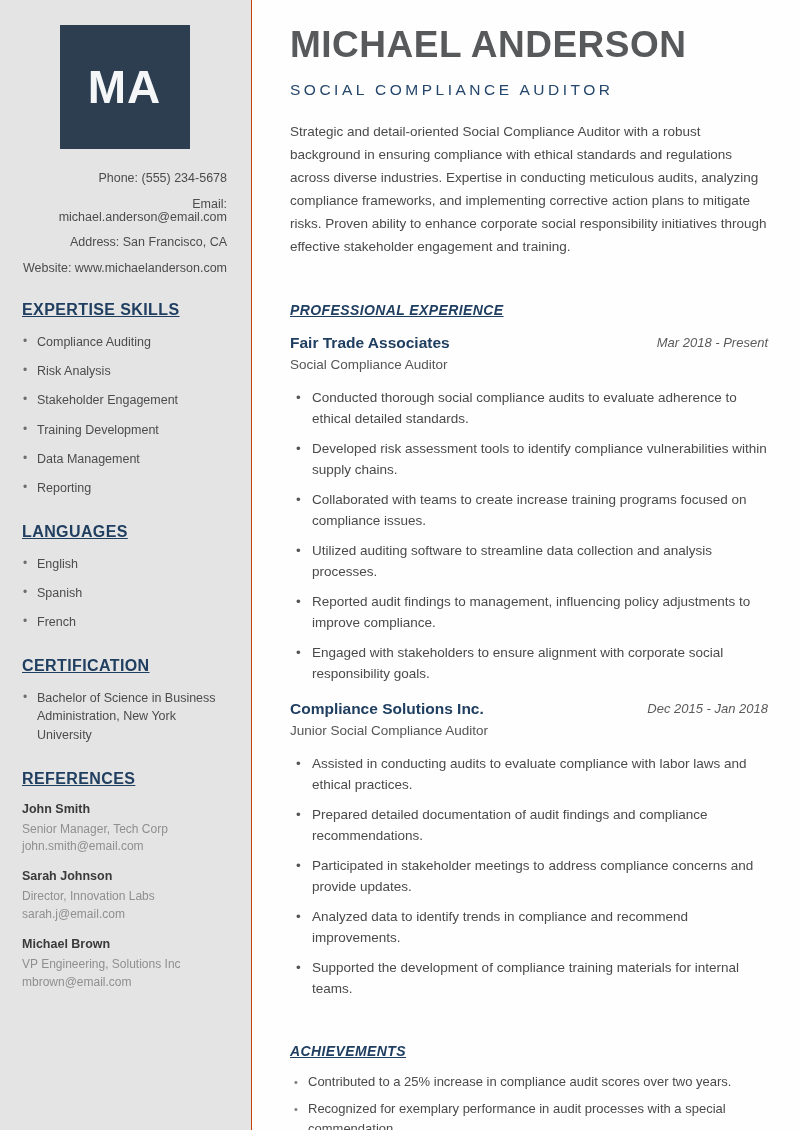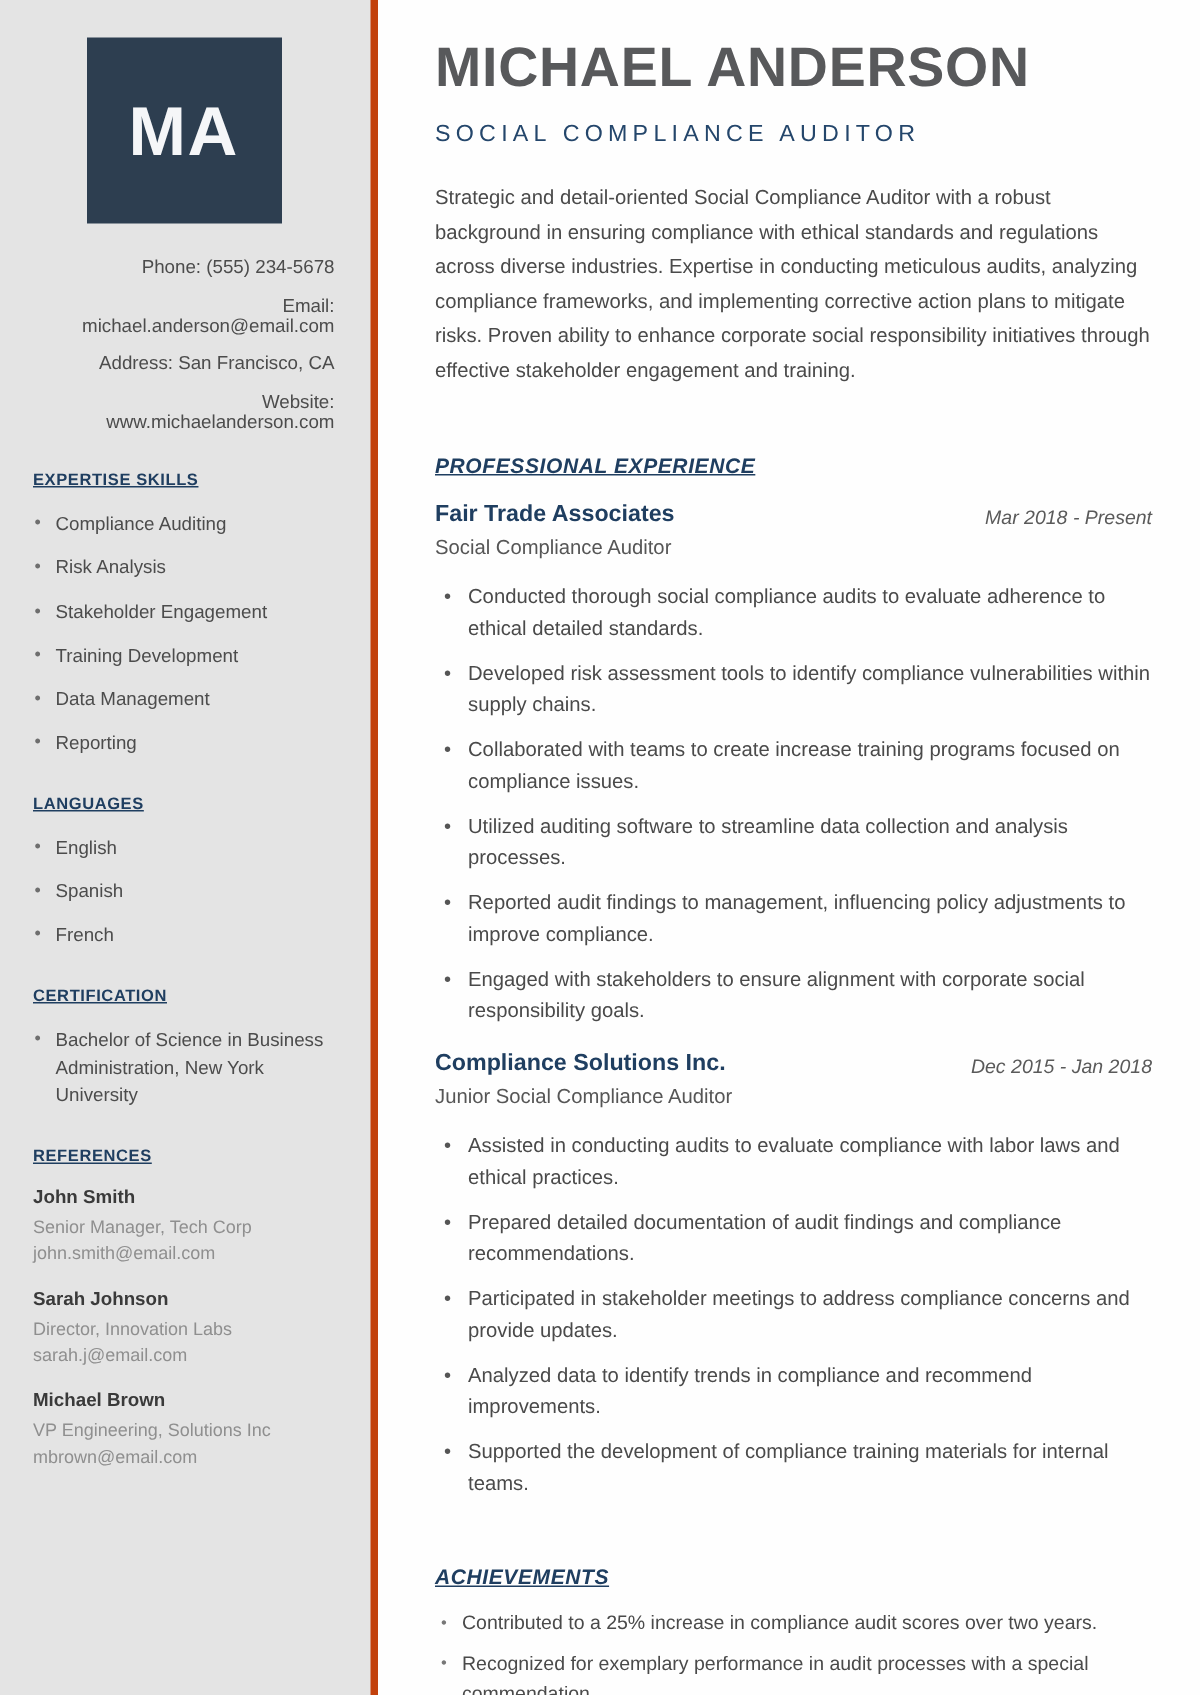--- a/index.html
+++ b/index.html
@@ -10,38 +10,38 @@
     color: #4a4a4a;
     overflow: hidden;
   }
   .page { position: relative; width: 800px; height: 1130px; background: #fefefe; }
 
   
   .sidebar {
     position: absolute; left: 0; top: 0;
     width: 252px; height: 1130px;
     background: #e4e4e4;
-    border-right: 5px solid #c2410c;
+    border-right: 1px solid #c2410c;
     padding: 25px 24px 20px 22px;
   }
   .avatar {
     width: 130px; height: 124px;
     margin: 0 auto;
     background: #2d3e50;
     display: flex; align-items: center; justify-content: center;
   }
   .avatar span {
     color: #f5f6f8; font-size: 46px; font-weight: 600; letter-spacing: 1px;
   }
   .contact { margin-top: 23px; }
   .contact-line { font-size: 12.5px; color: #4c4c4c; margin-bottom: 12.5px; line-height: 1.05; text-align: right; }
 
   .side-section { margin-top: 26px; }
   .side-heading {
-    font-size: 11px; font-weight: bold; color: #1f3e60;
+    font-size: 16px; font-weight: bold; color: #1f3e60;
     text-decoration: underline; letter-spacing: 0.4px;
     margin-bottom: 14px;
   }
   .side-list { list-style: none; }
   .side-list li {
     position: relative; padding-left: 15px;
     font-size: 12.5px; color: #4c4c4c;
     margin-bottom: 11px; line-height: 1.45;
   }
   .side-list li::before {
@@ -72,21 +72,21 @@
   .summary {
     margin-top: 21px;
     font-size: 13.5px; color: #4a4a4a; line-height: 23px;
   }
   .main-heading {
     margin-top: 44px;
     font-size: 14px; font-weight: bold; color: #1f3e60;
     text-decoration: underline; letter-spacing: 0.4px; font-style: italic;
   }
   .job { margin-top: 16px; }
-  .job-header { display: flex; align-items: flex-end; justify-content: space-between; }
+  .job-header { display: flex; align-items: center; justify-content: space-between; }
   .company { font-size: 15.5px; font-weight: bold; color: #1f3e60; }
   .dates { font-size: 13px; font-style: italic; color: #5a5a5a; }
   .role { margin-top: 5px; font-size: 13.5px; color: #565656; }
   .bullets { list-style: none; margin-top: 15px; }
   .bullets li {
     position: relative; padding-left: 22px;
     font-size: 13.5px; color: #4a4a4a;
     line-height: 21px; margin-bottom: 9px;
   }
   .bullets li::before {

